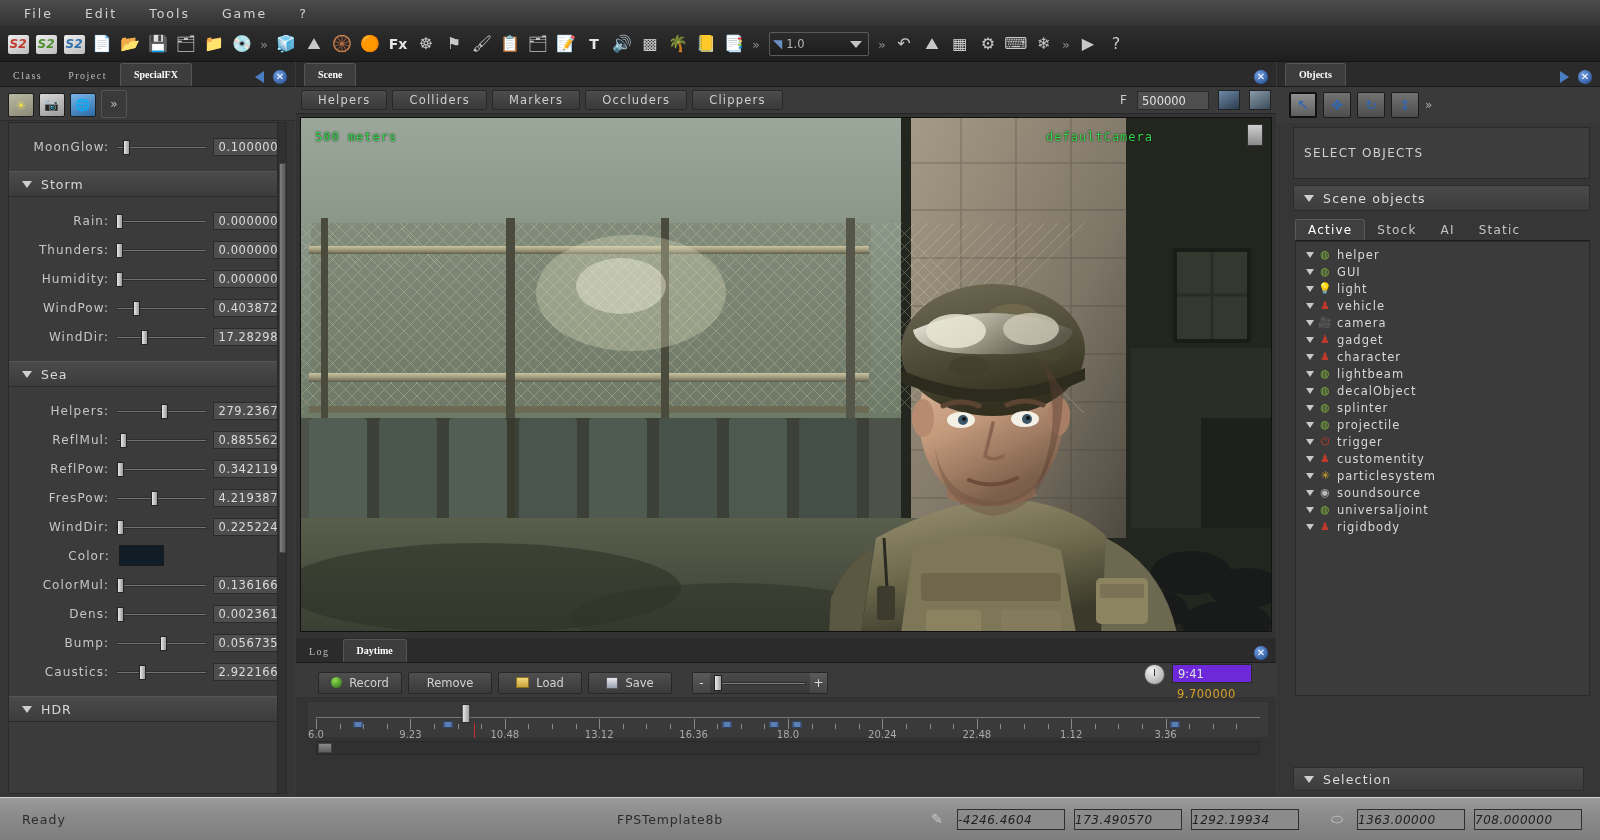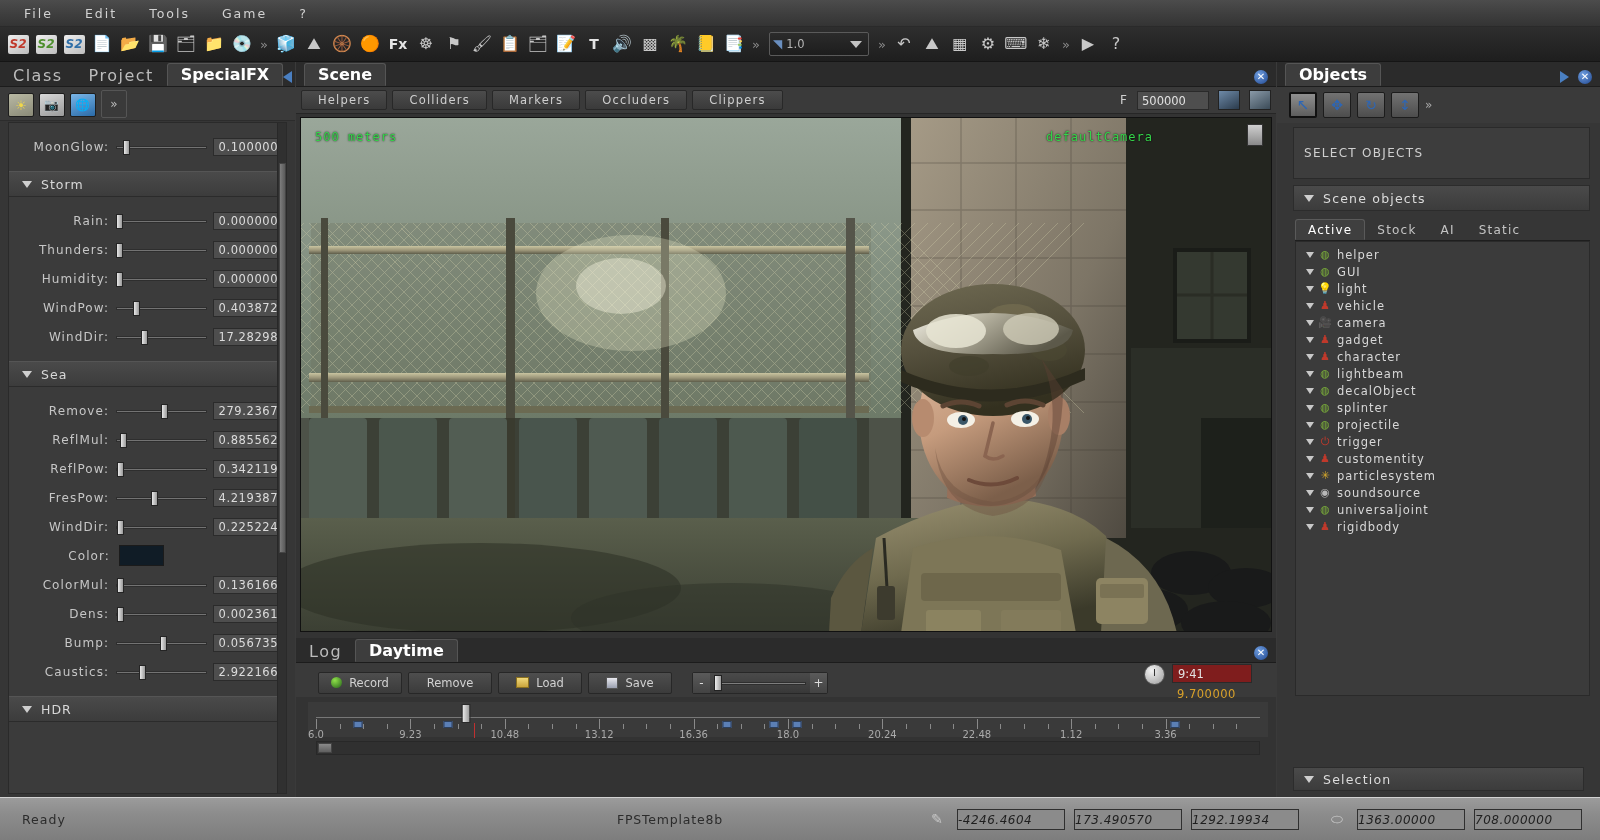--- a/index.html
+++ b/index.html
@@ -55,22 +55,22 @@
   .leftpanel{
     position:absolute; left:0; top:62px; width:295px; height:735px;
     background:#363636;
   }
   .tabstrip{
     height:25px; display:flex; align-items:flex-end; position:relative;
     background:#2b2b2b; border-bottom:1px solid #1c1c1c;
   }
   .tab{
     height:22px; padding:0 13px; display:flex;align-items:center;
-    font-size:16px; color:#bcbcbc; letter-spacing:1.5px;
-    background:transparent; border:none;
+    font-size:10px; color:#bcbcbc; letter-spacing:1.5px;
+    background:transparent; border:none;font-family:Liberation Serif, serif;
   }
   .tab.active{
     background:#3d3d3d; color:#fff;
     border:1px solid #555; border-bottom:1px solid #3d3d3d;
     border-radius:3px 3px 0 0; height:23px; font-weight:bold; letter-spacing:0;
   }
   .tab-right{ margin-left:auto; display:flex; align-items:center; gap:9px; padding:0 8px 2px 0;}
   .tri-left{ width:0;height:0;border-top:6px solid transparent;border-bottom:6px solid transparent;border-right:9px solid #4a7fc1;}
   .xbtn{
     width:14px;height:14px;border-radius:50%;
@@ -191,21 +191,21 @@
   .zbtn{ width:17px;height:20px;display:flex;align-items:center;justify-content:center;
     font-size:12px;color:#ddd;background:linear-gradient(180deg,#5a5a5a,#434343);}
   .ztrack{ position:relative; width:100px; height:20px; display:flex;align-items:center;}
   .ztrack .tr{position:absolute;left:4px;right:4px;top:9px;height:3px;background:linear-gradient(180deg,#6a6a6a,#919191);border:1px solid #2e2e2e;}
   .ztrack .kn{position:absolute;left:4px;top:2px;width:8px;height:16px;background:linear-gradient(90deg,#ececec,#9c9c9c);border:1px solid #222;}
   .clockgrp{ margin-left:auto; display:flex; align-items:flex-start; gap:7px; padding-right:16px;}
   .clockico{ width:21px;height:21px;border-radius:50%;
      background:radial-gradient(circle at 35% 30%,#f2f2f2,#9b9b9b);border:1px solid #555;
      position:relative;}
   .clockico::after{content:"";position:absolute;left:9px;top:4px;width:1px;height:7px;background:#333;}
-  .timebox{ width:80px;height:19px;background:#7f1d1d;border:1px solid #2a2a2a;
+  .timebox{ width:80px;height:19px;background:#6d28d9;border:1px solid #2a2a2a;
      font-size:11.5px;color:#e2e2e2;line-height:18px;padding-left:5px;}
   .timeval{ font-size:11.5px;color:#d9a12a;padding-left:5px;margin-top:4px;letter-spacing:.5px;}
   .timeline{
     position:relative; margin:4px 8px 0 12px; height:36px; background:#3a3a3a;
     border-top:1px solid #333;
   }
   .tl-ruler{position:absolute;left:8px;right:8px;bottom:8px;height:12px;border-top:1px solid #777;text-align:right;}
   .tl-tick{position:absolute;bottom:0;width:1px;background:#8a8a8a;}
   .tl-lab{position:absolute;bottom:-11px;font-size:10px;color:#aaa;transform:translateX(-50%);white-space:nowrap;}
   .tl-key{position:absolute;bottom:1px;width:9px;height:7px;background:#5b7fb5;border:1px solid #2c3f5c;transform:translateX(-50%);}
@@ -484,21 +484,21 @@
               </div>
               <div class="valbox">17.28298</div>
             </div>
           </div>
           <div class="grp-hdr">
             <span class="caret"></span>
             <span>Sea</span>
           </div>
           <div class="grp-body">
             <div class="row">
-              <div class="lbl">Remove:</div>
+              <div class="lbl">Helpers:</div>
               <div class="slider">
                 <div class="track"></div>
                 <div class="knob" style="left:44.52px;"></div>
               </div>
               <div class="valbox">279.2367</div>
             </div>
             <div class="row">
               <div class="lbl">ReflMul:</div>
               <div class="slider">
                 <div class="track"></div>

